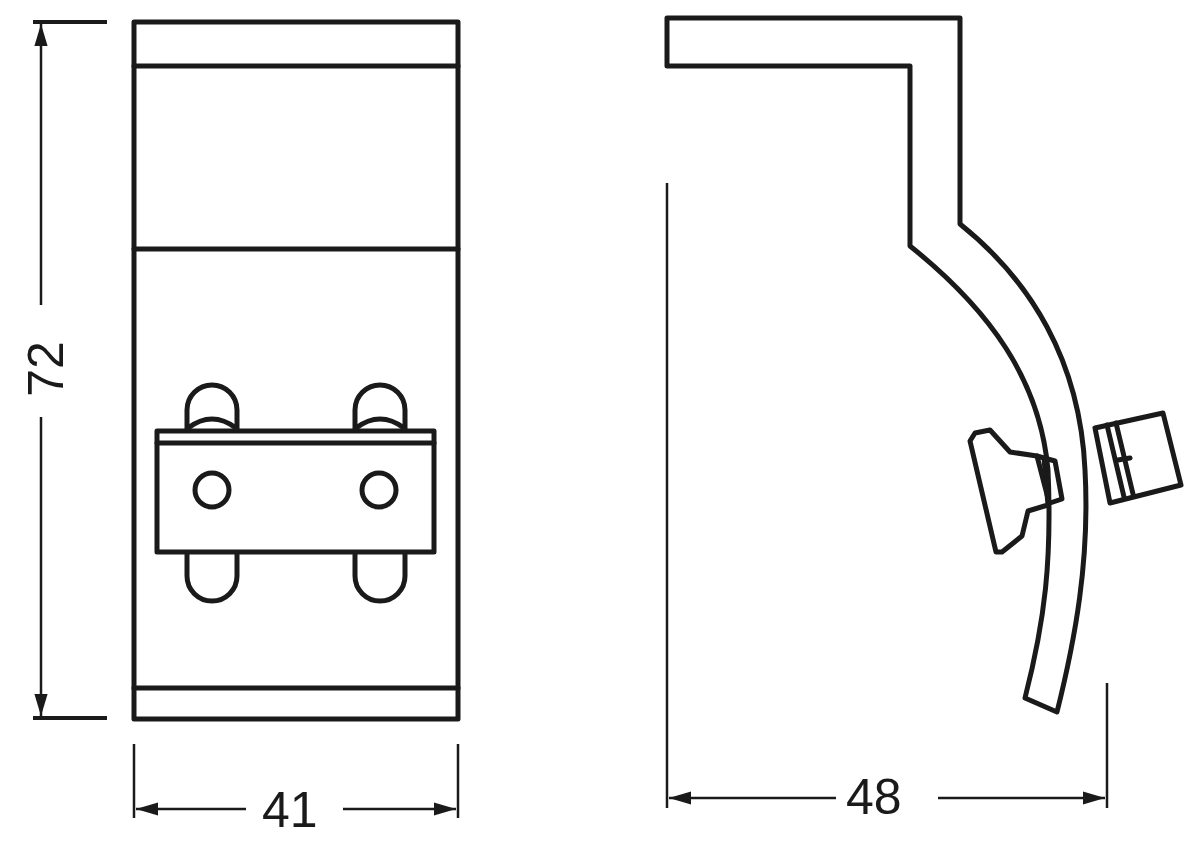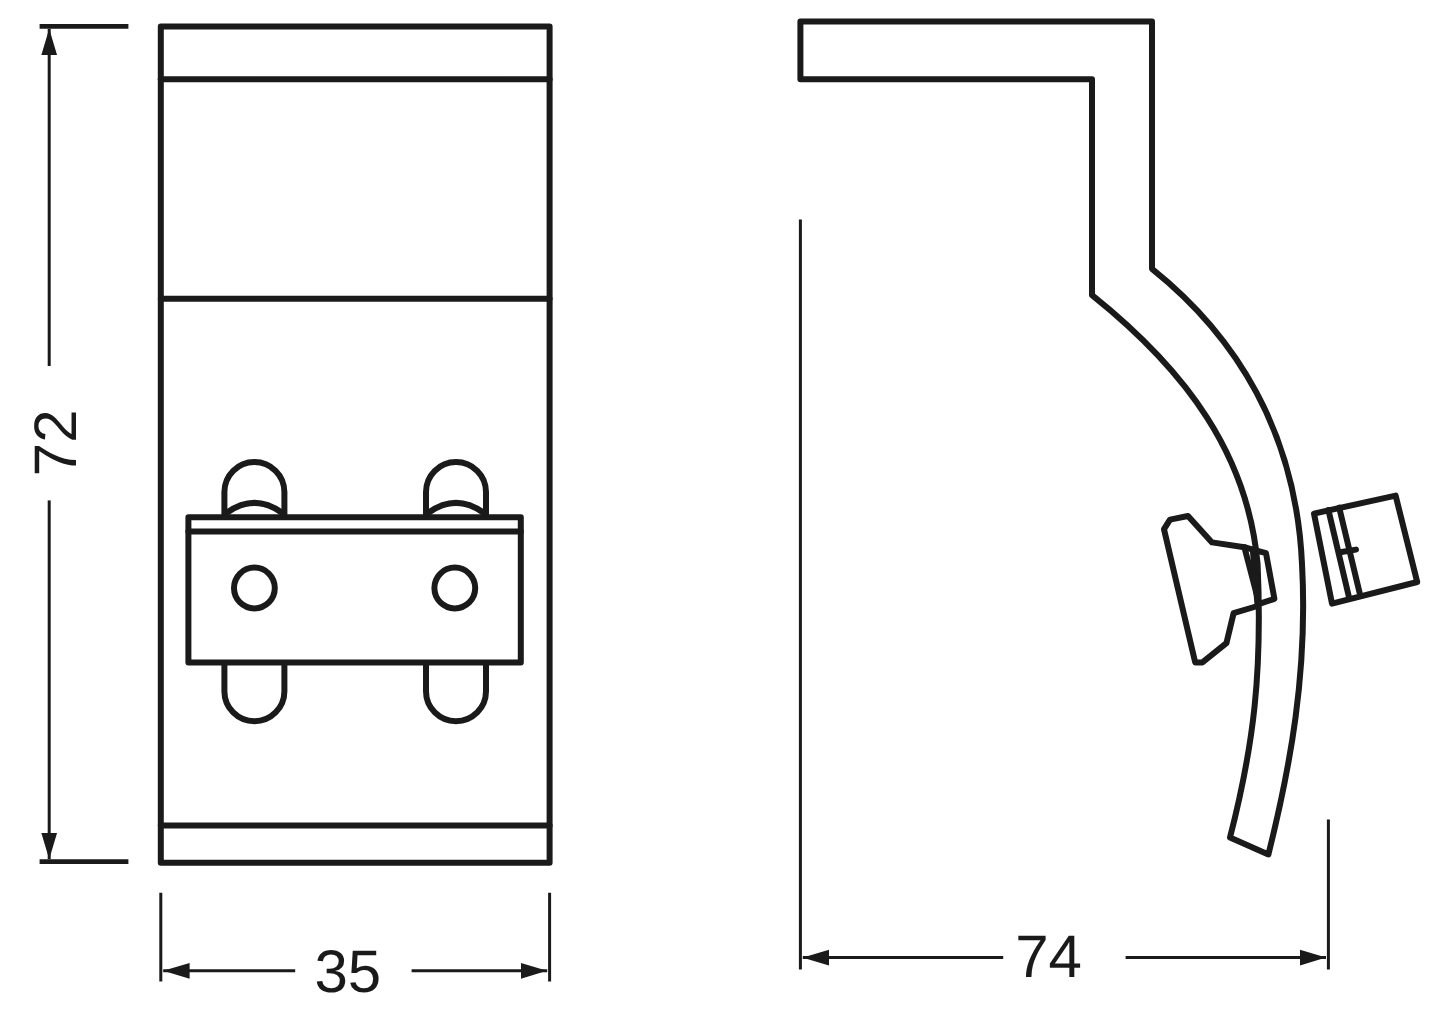--- a/index.html
+++ b/index.html
@@ -94,14 +94,14 @@
 
   <g>
     <line class="thin" x1="667" y1="183" x2="667" y2="808"></line>
     <line class="thin" x1="1107" y1="683" x2="1107" y2="808"></line>
     <line class="thin" x1="836" y1="798" x2="669" y2="798" marker-end="url(#arrowBig)"></line>
     <line class="thin" x1="938" y1="798" x2="1105" y2="798" marker-end="url(#arrowBig)"></line>
   </g>
 </svg>
 
 <div class="label" id="dim-height-label">72</div>
-<div class="label" id="dim-width-label">35</div>
-<div class="label" id="dim-depth-label">74</div>
+<div class="label" id="dim-width-label">41</div>
+<div class="label" id="dim-depth-label">48</div>
 
 </body></html>

